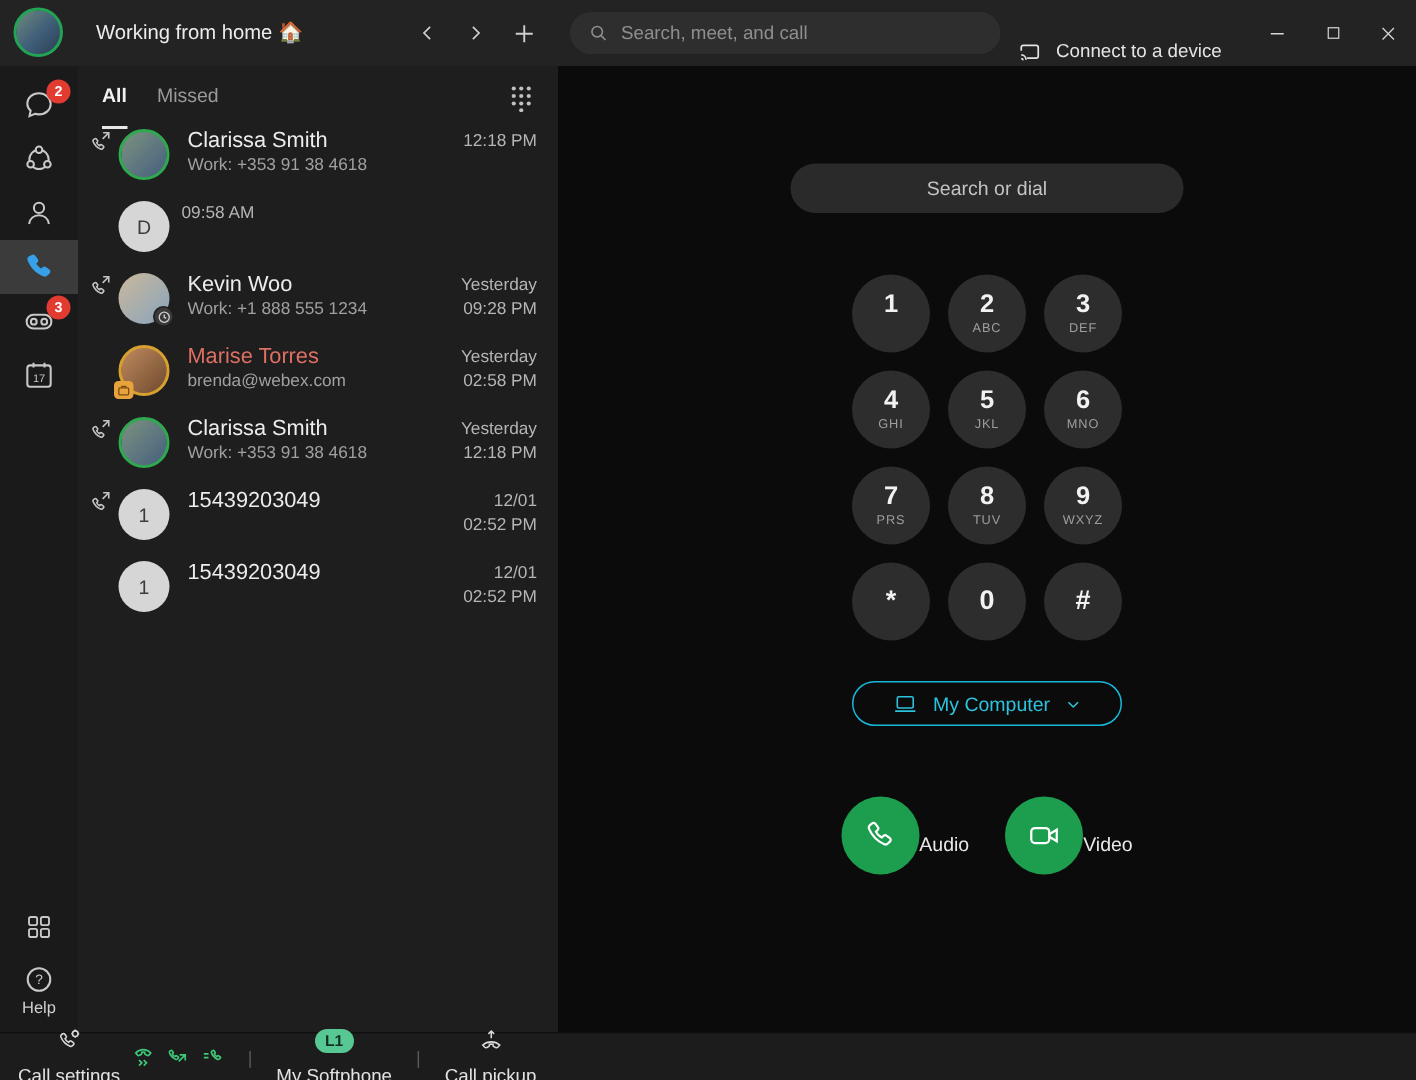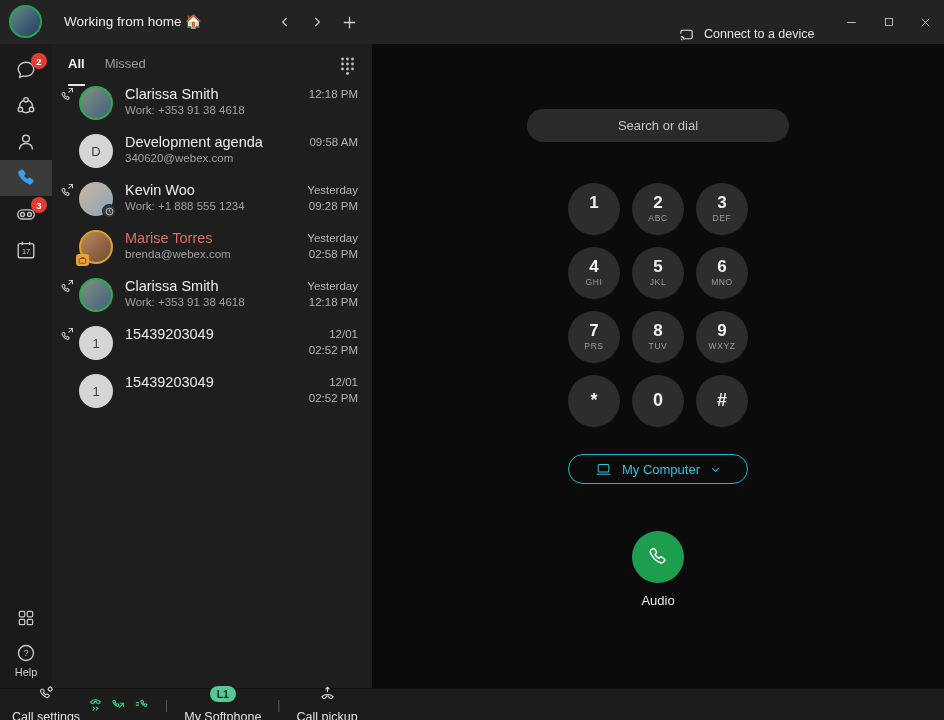--- a/index.html
+++ b/index.html
@@ -64,21 +64,21 @@
   .keypad { margin-top:41px; display:grid; grid-template-columns:repeat(3,52px); gap:12px; }
   .key { width:52px; height:52px; border-radius:50%; background:#2d2d2d; display:flex; flex-direction:column;
     align-items:center; justify-content:center; cursor:pointer; }
   .key .digit { font-size:17px; font-weight:bold; color:#f2f2f2; line-height:1.1; }
   .key .letters { font-size:8.5px; color:#9e9e9e; letter-spacing:0.6px; height:11px; line-height:11px; margin-top:1px; }
   .key.center-only .digit { font-size:18px; }
   .device-pill { margin-top:27px; height:30px; padding:0 16px; min-width:180px; border:1.5px solid #16b9da; border-radius:16px;
     display:flex; align-items:center; justify-content:center; gap:10px; color:#2cc3de; cursor:pointer; }
   .device-pill .dlabel { font-size:13px; }
   .callbtns { margin-top:47px; display:flex; gap:24px; }
-  .callbtn { display:flex; flex-direction:column; align-items:center; cursor:pointer; }
+  .callbtn { display:flex; flex-direction:row; align-items:center; cursor:pointer; }
   .callbtn .circle { width:52px; height:52px; border-radius:50%; background:#1d9e4e; display:flex; align-items:center; justify-content:center; color:#fff; }
   .callbtn .clabel { margin-top:10px; font-size:13px; color:#e8e8e8; }
 
   
   .bottombar { position:absolute; left:0; bottom:0; width:944px; height:32px; background:#1c1c1c; border-top:1px solid #101010;
     display:flex; align-items:center; padding:0 12px; gap:8px; }
   .bb-group { display:flex; align-items:center; gap:8px; cursor:pointer;flex-direction:column; }
   .bb-label { font-size:12.5px; color:#e2e2e2; }
   .bb-green { color:#3dc878; display:flex; }
   .bb-div { color:#5a5a5a; margin:0 8px; font-size:12px; }
@@ -109,20 +109,29 @@
       </span>
     </div>
     <div class="iconbtn nav-plus">
       <span>
         <svg width="17" height="17" viewBox="0 0 24 24" fill="none" stroke="currentColor" stroke-width="1.8">
             <path d="M12 4v16M4 12h16"></path>
           </svg>
       </span>
     </div>
 
+    <div class="global-search">
+      <span>
+        <svg width="14" height="14" viewBox="0 0 24 24" fill="none" stroke="#8f8f8f" stroke-width="1.8">
+            <circle cx="10.5" cy="10.5" r="6"></circle>
+            <path d="M15 15l5 5"></path>
+          </svg>
+      </span>
+      <span class="ph">Search, meet, and call</span>
+    </div>
 
     <div class="connect">
       <span>
         <svg width="17" height="17" viewBox="0 0 24 24" fill="none" stroke="#e4e4e4" stroke-width="1.6">
           <path d="M9.5 18H18a2 2 0 0 0 2-2V8a2 2 0 0 0-2-2H6a2 2 0 0 0-2 2v3"></path>
           <path d="M4 15a4.5 4.5 0 0 1 4.5 4.5"></path>
             <path d="M4 18.4c.9 0 1.6.7 1.6 1.6"></path>
         </svg>
       </span>
       <span class="lbl">Connect to a device</span>
@@ -264,24 +273,20 @@
             </div>
             <div class="row-time">
               <div>12:18 PM</div>
             </div>
           </div>
           <div class="row">
             <div class="dir"></div>
             <div class="avatar-wrap">
               <div class="avatar initial">D</div>
             </div>
-            <div class="row-text">
-              <div class="row-name">Development agenda</div>
-              <div class="row-sub">340620@webex.com</div>
-            </div>
             <div class="row-time">
               <div>09:58 AM</div>
             </div>
           </div>
           <div class="row">
             <div class="dir">
               <svg width="15" height="15" viewBox="0 0 24 24" fill="none" stroke="currentColor" stroke-width="1.7">
                 <path d="M14 4h6v6M20 4l-6.5 6.5"></path>
                 <path d="M5 10.5c.5-.5 1.3-.4 1.7.1l1.3 1.7c.4.5.3 1.2-.1 1.6l-.8.8c.5 1.1 1.9 2.6 3.1 3.1l.8-.8c.4-.4 1.1-.5 1.6-.1l1.7 1.3c.5.4.6 1.2.1 1.7l-1 1c-.6.6-1.4.8-2.1.5-1.7-.7-3.4-1.8-4.8-3.2s-2.5-3-3.2-4.8c-.3-.7-.1-1.5.5-2.1z"></path>
               </svg>
@@ -448,20 +453,31 @@
       <div class="callbtns">
         <div class="callbtn">
           <div class="circle">
             <span>
               <svg width="24" height="24" viewBox="0 0 24 24" fill="none" stroke="#fff" stroke-width="1.5">
                 <path d="M6.4 3.9c.6-.6 1.6-.5 2.1.2l1.7 2.2c.5.6.4 1.4-.1 2l-1.1 1.1c.6 1.4 2.5 3.3 3.9 3.9l1.1-1.1c.6-.5 1.4-.6 2-.1l2.2 1.7c.7.5.8 1.5.2 2.1l-1.3 1.3c-.7.7-1.7 1-2.6.6-2.2-.9-4.3-2.3-6.1-4.1S5.3 9.8 4.4 7.6c-.4-.9-.1-1.9.6-2.6z"></path>
               </svg>
             </span>
           </div>
           <div class="clabel">Audio</div>
+        </div>
+        <div class="callbtn">
+          <div class="circle">
+            <span>
+              <svg width="24" height="24" viewBox="0 0 24 24" fill="none" stroke="#fff" stroke-width="1.5">
+                <rect x="3.5" y="7" width="12" height="10" rx="2.5"></rect>
+                <path d="M15.5 11.2l5-3v7.6l-5-3z"></path>
+              </svg>
+            </span>
+          </div>
+          <div class="clabel">Video</div>
         </div>
       </div>
     </div>
   </div>
 
   <div class="bottombar">
     <div class="bb-group">
       <span>
         <svg width="17" height="17" viewBox="0 0 24 24" fill="none" stroke="#d8d8d8" stroke-width="1.5">
           <path d="M5.4 5.9c.5-.5 1.4-.4 1.8.2l1.4 1.9c.4.5.3 1.2-.1 1.7l-.9.9c.5 1.2 2.1 2.8 3.3 3.3l.9-.9c.5-.4 1.2-.5 1.7-.1l1.9 1.4c.6.4.7 1.3.2 1.8l-1.1 1.1c-.6.6-1.5.8-2.2.5-1.9-.8-3.7-2-5.2-3.5s-2.7-3.3-3.5-5.2c-.3-.7-.1-1.6.5-2.2z"></path>

